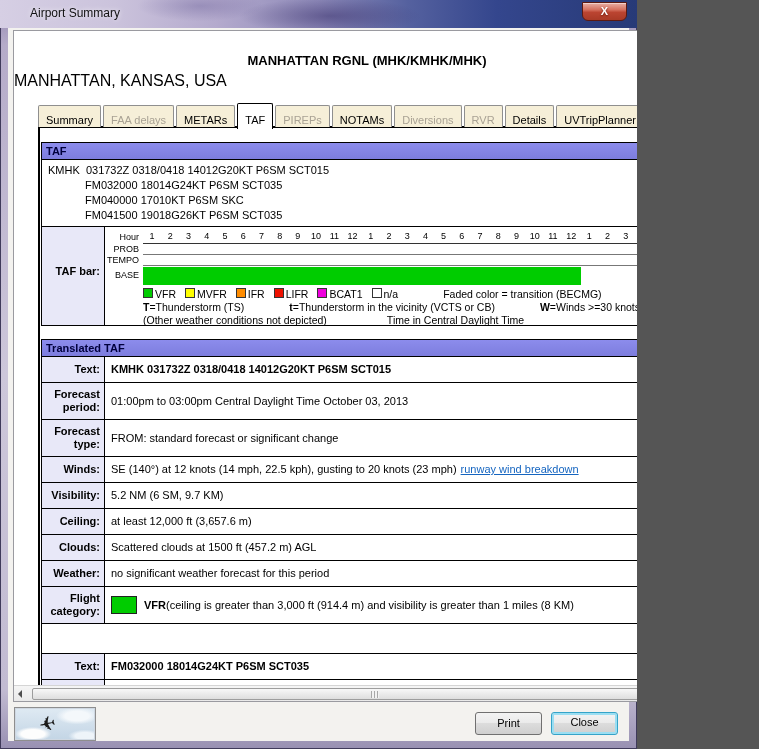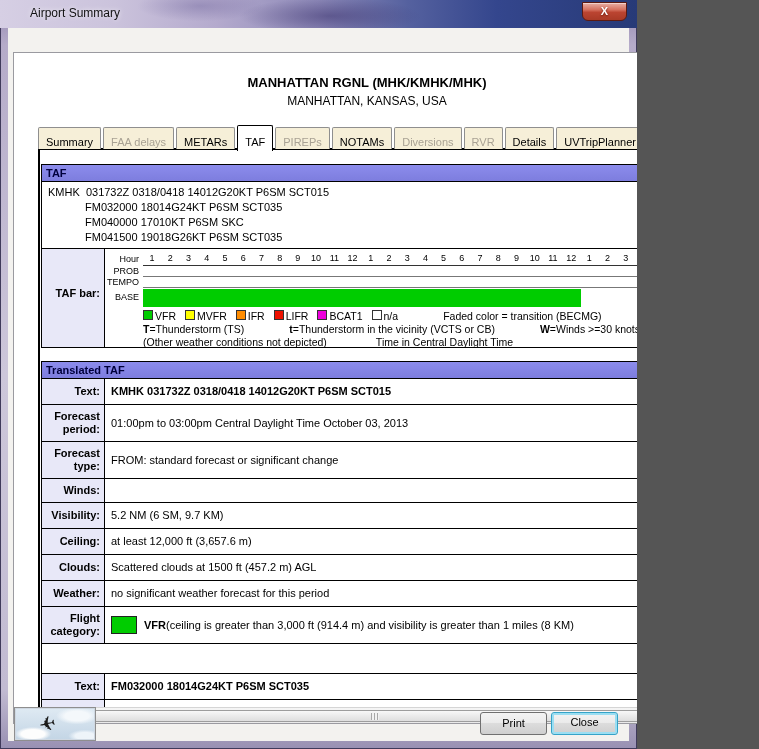--- a/index.html
+++ b/index.html
@@ -30,25 +30,25 @@
     color:#fff;font-size:11px;font-weight:bold;text-align:center;line-height:17px;
     text-shadow:0 1px 2px #6e1d10;box-shadow:inset 0 1px 0 rgba(255,255,255,.45);
     cursor:default;
   }
   
   .client{
     position:absolute;top:28px;left:8px;right:8px;bottom:8px;
     background:#f3f2ef;
   }
   .panel{
-    position:absolute;top:24px;left:5px;width:725px;height:672px;
+    position:absolute;top:2px;left:5px;width:725px;height:672px;
     background:#fff;border:1px solid #9a9aa0;
   }
   .airport-title{position:absolute;top:22px;left:0;width:706px;text-align:center;font-size:13px;font-weight:bold;color:#000;}
-  .airport-subtitle{position:absolute;top:41px;left:0;width:706px;text-align:center;font-size:12px;color:#000;}
+  .airport-subtitle{position:absolute;top:41px;left:0;width:706px;text-align:left;font-size:16px;color:#000;}
   
   .tab-strip{
     position:absolute;left:24px;top:72px;display:flex;align-items:flex-end;gap:2px;z-index:3;
   }
   .tab{
     height:22px;line-height:21px;padding:4px 7px;font-size:11px;color:#000;
     background:#f6efd8;border:1px solid #8f8f8f;border-bottom:none;border-radius:2px 2px 0 0;
     white-space:nowrap;
   }
   .tab.disabled{color:#a9a294;}
@@ -104,21 +104,21 @@
   .base-row{height:20px;padding-top:1px;}
   .base-fill{height:18px;background:#00cc00;}
   
   .legend{margin-left:38px;margin-top:2px;font-size:10.5px;line-height:13px;color:#000;white-space:nowrap;}
   .legend-line{height:13px;display:flex;align-items:center;gap:32px;}
   .legend-swatch{display:inline-block;width:10px;height:10px;border:1px solid #333;margin-right:2px;flex:0 0 auto;}
   .legend-cat{margin-right:9px;}
   .legend-faded{margin-left:4px;}
   .legend-sym{margin-right:13px;}
   .legend-sym b{font-weight:bold;}
-  .legend-note{margin-right:17px;}
+  .legend-note{margin-right:28px;}
   
   .vscroll{
     position:absolute;top:0;right:0;width:16px;height:654px;
     background:linear-gradient(90deg,#f5f5f5,#e9e9e9);border-left:1px solid #d5d5d5;
   }
   .hscroll{
     position:absolute;left:0;bottom:0;width:723px;height:16px;
     background:linear-gradient(180deg,#f5f5f5,#e9e9e9);border-top:1px solid #d5d5d5;
     display:flex;align-items:center;
   }
@@ -157,21 +157,21 @@
       radial-gradient(ellipse 26px 10px at 18px 26px, #fdfdfd 45%, rgba(255,255,255,0) 70%),
       radial-gradient(ellipse 30px 12px at 62px 8px, #f4f8fb 40%, rgba(255,255,255,0) 70%),
       radial-gradient(ellipse 24px 9px at 70px 28px, #eef4f9 40%, rgba(255,255,255,0) 70%),
       linear-gradient(180deg,#dfeaf3 0%,#c3d5e5 100%);
     position:relative;overflow:hidden;
   }
   .plane-glyph{
     position:absolute;left:24px;top:4px;font-size:20px;color:#1c1c1c;
     transform:scaleX(-1) rotate(12deg);
   }
-  .btn-group{margin-left:auto;margin-right:11px;display:flex;gap:4px;}
+  .btn-group{margin-left:auto;margin-right:11px;display:flex;gap:9px;}
   .btn{
     min-width:67px;height:23px;font-size:11px;color:#000;text-align:center;line-height:21px;
     background:linear-gradient(180deg,#f3f3f3 0%,#ebebeb 45%,#dcdcdc 50%,#cfcfcf 100%);
     border:1px solid #707070;border-radius:3px;padding:0 10px;
   }
   .btn.default{
     border:1px solid #35a3c8;box-shadow:0 0 0 2px #9bdef2 inset;line-height:19px;
   }
 </style>
 </head>
@@ -307,20 +307,24 @@
                 </div>
               </div>
               <div class="trow">
                 <div class="tlabel">Forecast type:</div>
                 <div class="tvalue">
                   <span>FROM: standard forecast or significant change</span>
                 </div>
               </div>
               <div class="trow">
                 <div class="tlabel">Winds:</div>
+                <div class="tvalue">
+                  <span>SE (140°) at 12 knots (14 mph, 22.5 kph), gusting to 20 knots (23 mph)</span>
+                  <a href="#">runway wind breakdown</a>
+                </div>
               </div>
               <div class="trow">
                 <div class="tlabel">Visibility:</div>
                 <div class="tvalue">
                   <span>5.2 NM (6 SM, 9.7 KM)</span>
                 </div>
               </div>
               <div class="trow">
                 <div class="tlabel">Ceiling:</div>
                 <div class="tvalue">

